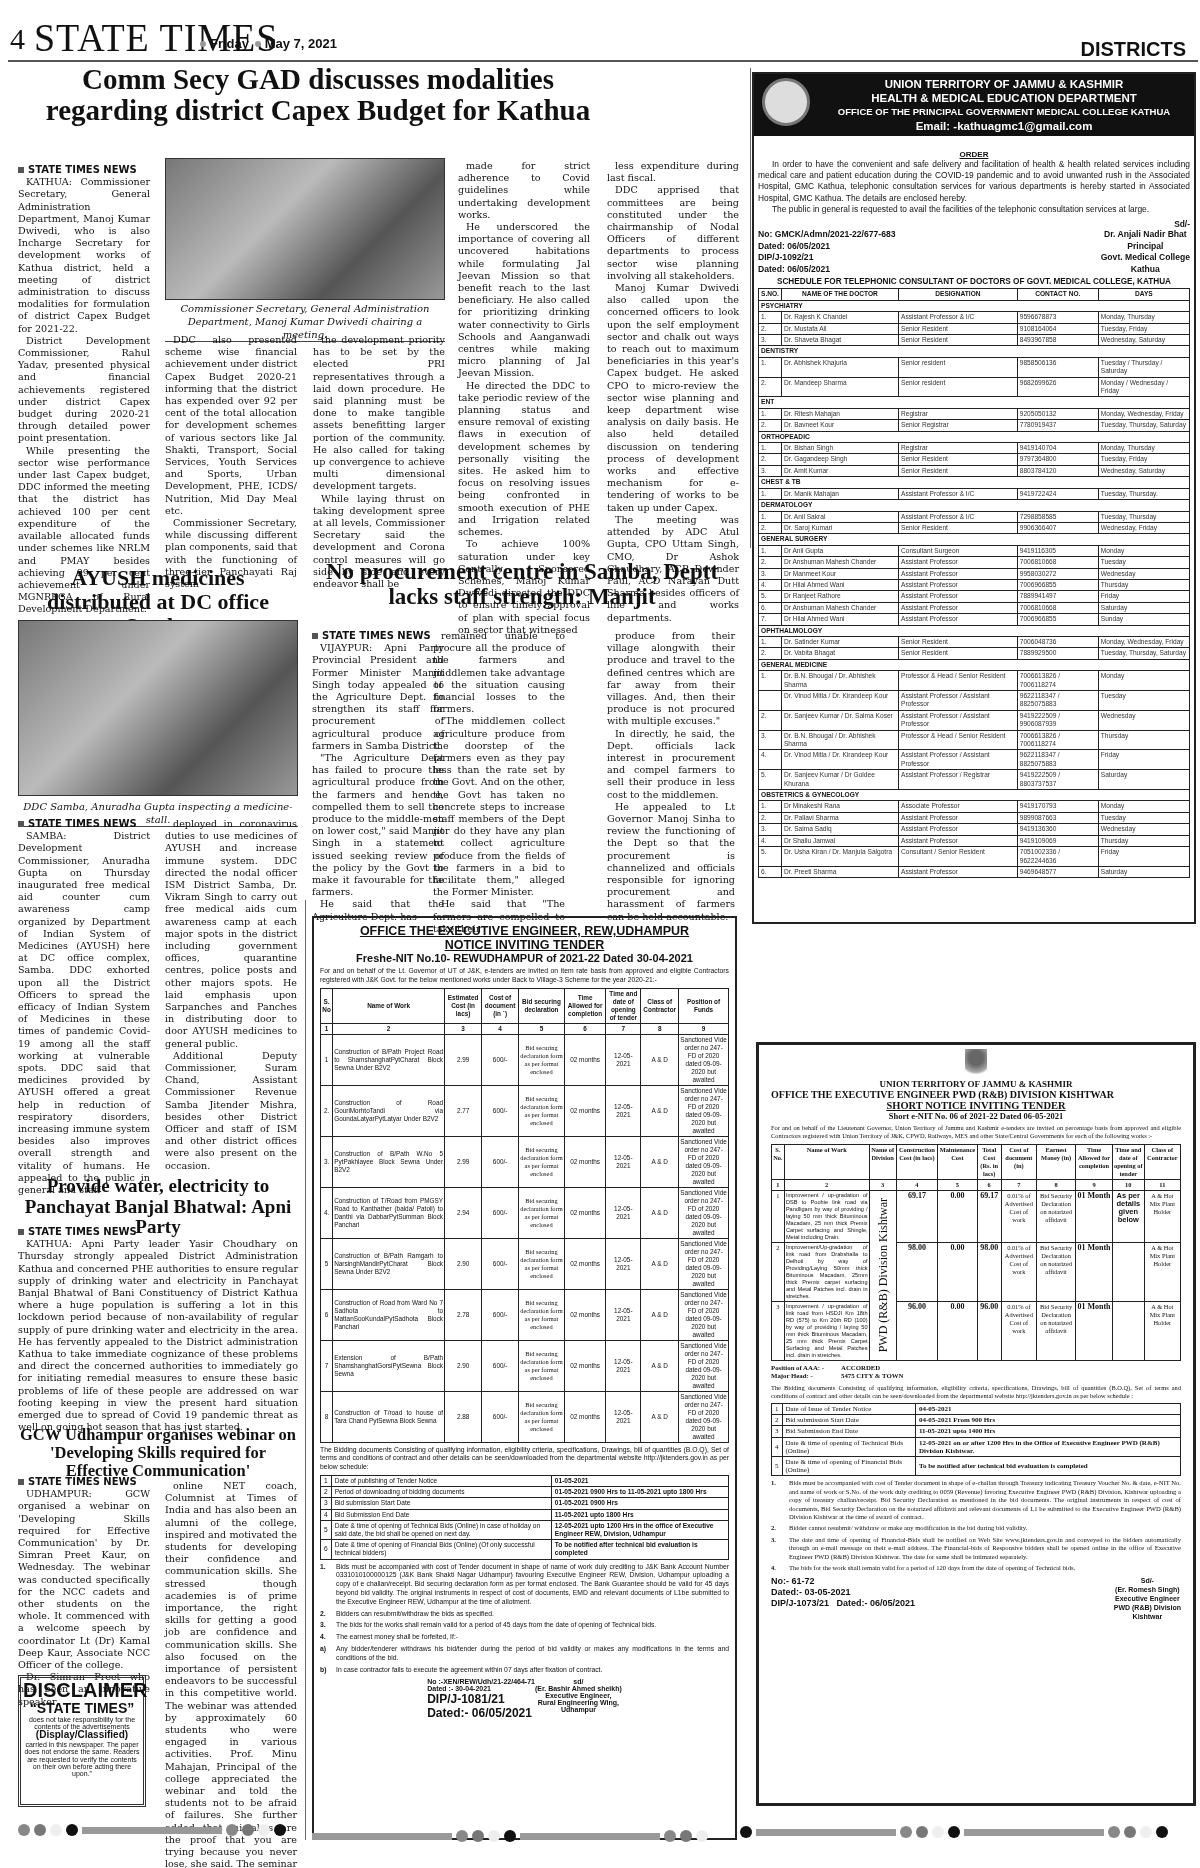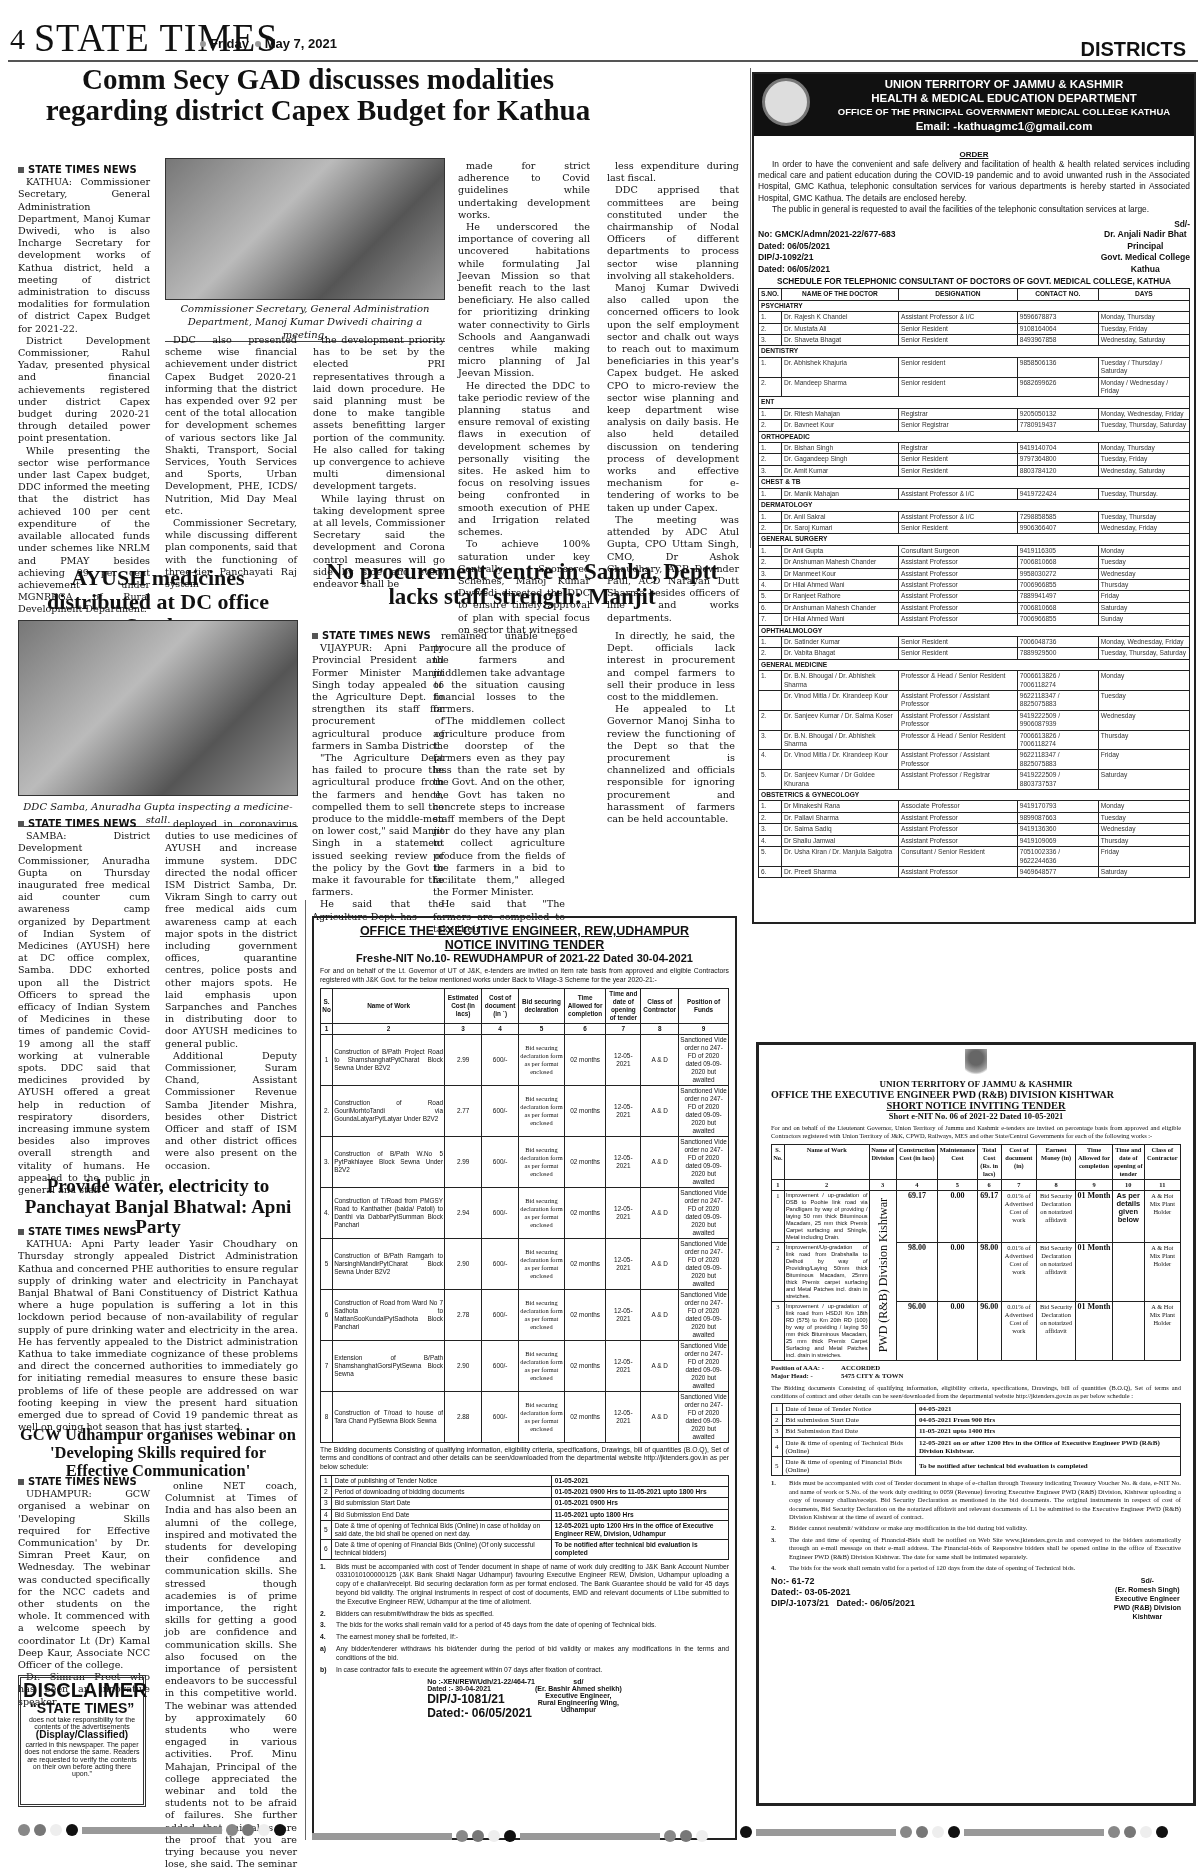--- a/index.html
+++ b/index.html
@@ -127,20 +127,21 @@
       <p>"The Agriculture Dept has failed to procure the agricultural produce from the farmers and hence, compelled them to sell the produce to the middle-men on lower cost," said Manjit Singh in a statement issued seeking review of the policy by the Govt to make it favourable for the farmers.</p>
       <p>He said that the Agriculture Dept. has</p>
     </div>
 </div>
 <div class="col" style="left:433px;top:630px;width:132px">
     <p>remained unable to procure all the produce of the farmers and middlemen take advantage of the situation causing financial losses to the farmers.</p>
     <p>"The middlemen collect agriculture produce from the doorstep of the farmers even as they pay less than the rate set by the Govt. And on the other, the Govt has taken no concrete steps to increase staff members of the Dept nor do they have any plan to collect agriculture produce from the fields of the farmers in a bid to facilitate them," alleged the Former Minister.</p>
     <p>He said that "The farmers are compelled to take their</p>
   </div>
 <div class="col" style="left:607px;top:630px;width:128px">
+    <p>produce from their village alongwith their produce and travel to the defined centres which are far away from their villages. And, then their produce is not procured with multiple excuses."</p>
     <p>In directly, he said, the Dept. officials lack interest in procurement and compel farmers to sell their produce in less cost to the middlemen.</p>
     <p>He appealed to Lt Governor Manoj Sinha to review the functioning of the Dept so that the procurement is channelized and officials responsible for ignoring procurement and harassment of farmers can be held accountable.</p>
   </div>
 
 <div class="box" style="left:312px;top:916px;width:425px;height:924px;padding:6px 6px;overflow:hidden">
   <div class="sans" style="text-align:center;font-size:12.5px;font-weight:bold;text-decoration:underline">OFFICE THE EXECUTIVE ENGINEER, REW,UDHAMPUR</div>
   <div class="sans" style="text-align:center;font-size:12.5px;font-weight:bold;text-decoration:underline">NOTICE INVITING TENDER</div>
   <div class="sans" style="text-align:center;font-size:11px;font-weight:bold">Freshe-NIT No.10- REWUDHAMPUR of 2021-22 Dated 30-04-2021</div>
   <div class="note">For and on behalf of the Lt. Governor of UT of J&amp;K, e-tenders are invited on item rate basis from approved and eligible Contractors registered with J&amp;K Govt. for the below mentioned works under Back to Village-3 Scheme for the year 2020-21:-</div>
   <table class="tt">
@@ -647,21 +648,21 @@
         </tbody>
     </table>
   </div>
 </div>
 
 <div class="box" style="left:756px;top:1042px;width:440px;height:764px;border-width:3px;padding:4px 12px;overflow:hidden;font-family:'Liberation Serif',serif">
   <div style="width:22px;height:30px;margin:0 auto;background:radial-gradient(circle at 50% 30%,#666 30%,#aaa 60%,#fff 70%)"></div>
   <div style="text-align:center;font-size:9px;font-weight:bold">UNION TERRITORY OF JAMMU &amp; KASHMIR</div>
   <div style="text-align:left;font-size:10px;font-weight:bold">OFFICE THE EXECUTIVE ENGINEER PWD (R&amp;B) DIVISION KISHTWAR</div>
   <div style="text-align:center;font-size:10.5px;font-weight:bold;text-decoration:underline">SHORT NOTICE INVITING TENDER</div>
-  <div style="text-align:center;font-size:8.5px;font-weight:bold">Short e-NIT No. 06 of 2021-22 Dated 10-05-2021</div>
+  <div style="text-align:center;font-size:8.5px;font-weight:bold">Short e-NIT No. 06 of 2021-22 Dated 06-05-2021</div>
   <div class="pn" style="font-size:6.4px;line-height:8.4px">For and on behalf of the Lieutenant Governor, Union Territory of Jammu and Kashmir e-tenders are invited on percentage basis from approved and eligible Contractors registered with Union Territory of J&amp;K, CPWD, Railways, MES and other State/Central Governments for each of the following works :-</div>
   <table class="pt">
     <thead>
         <tr id="pwd-head">
           <th>S. No.</th>
           <th>Name of Work</th>
           <th>Name of Division</th>
           <th>Construction Cost (in lacs)</th>
           <th>Maintenance Cost</th>
           <th>Total Cost (Rs. in lacs)</th>

